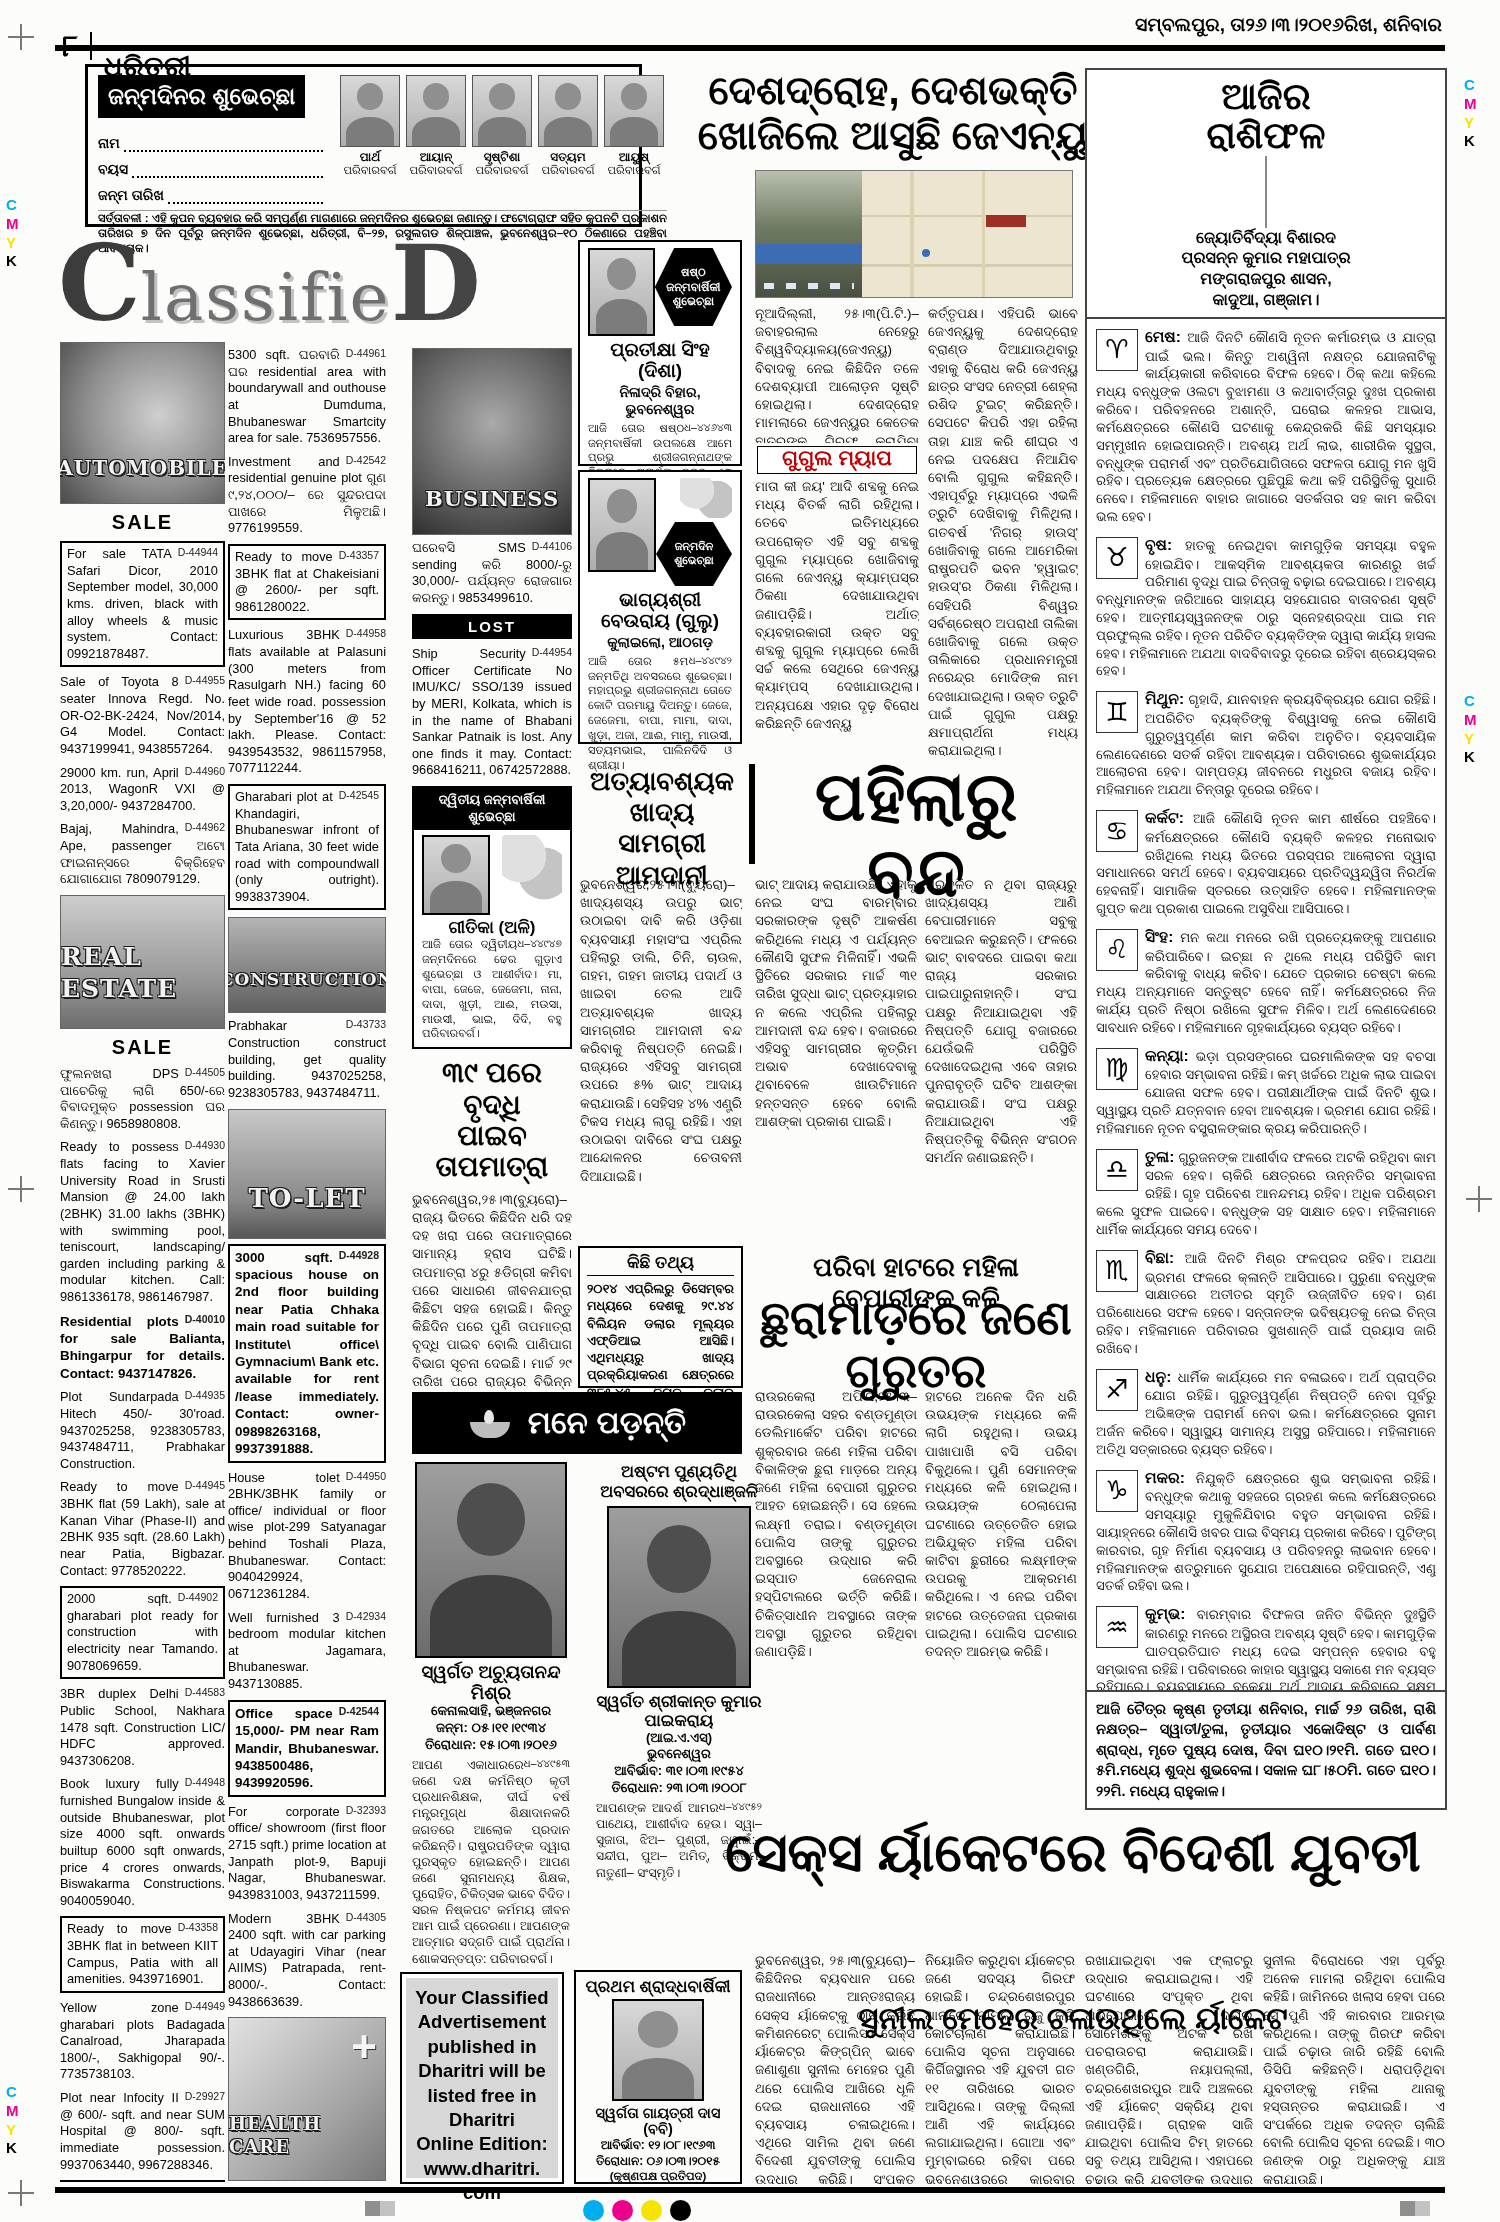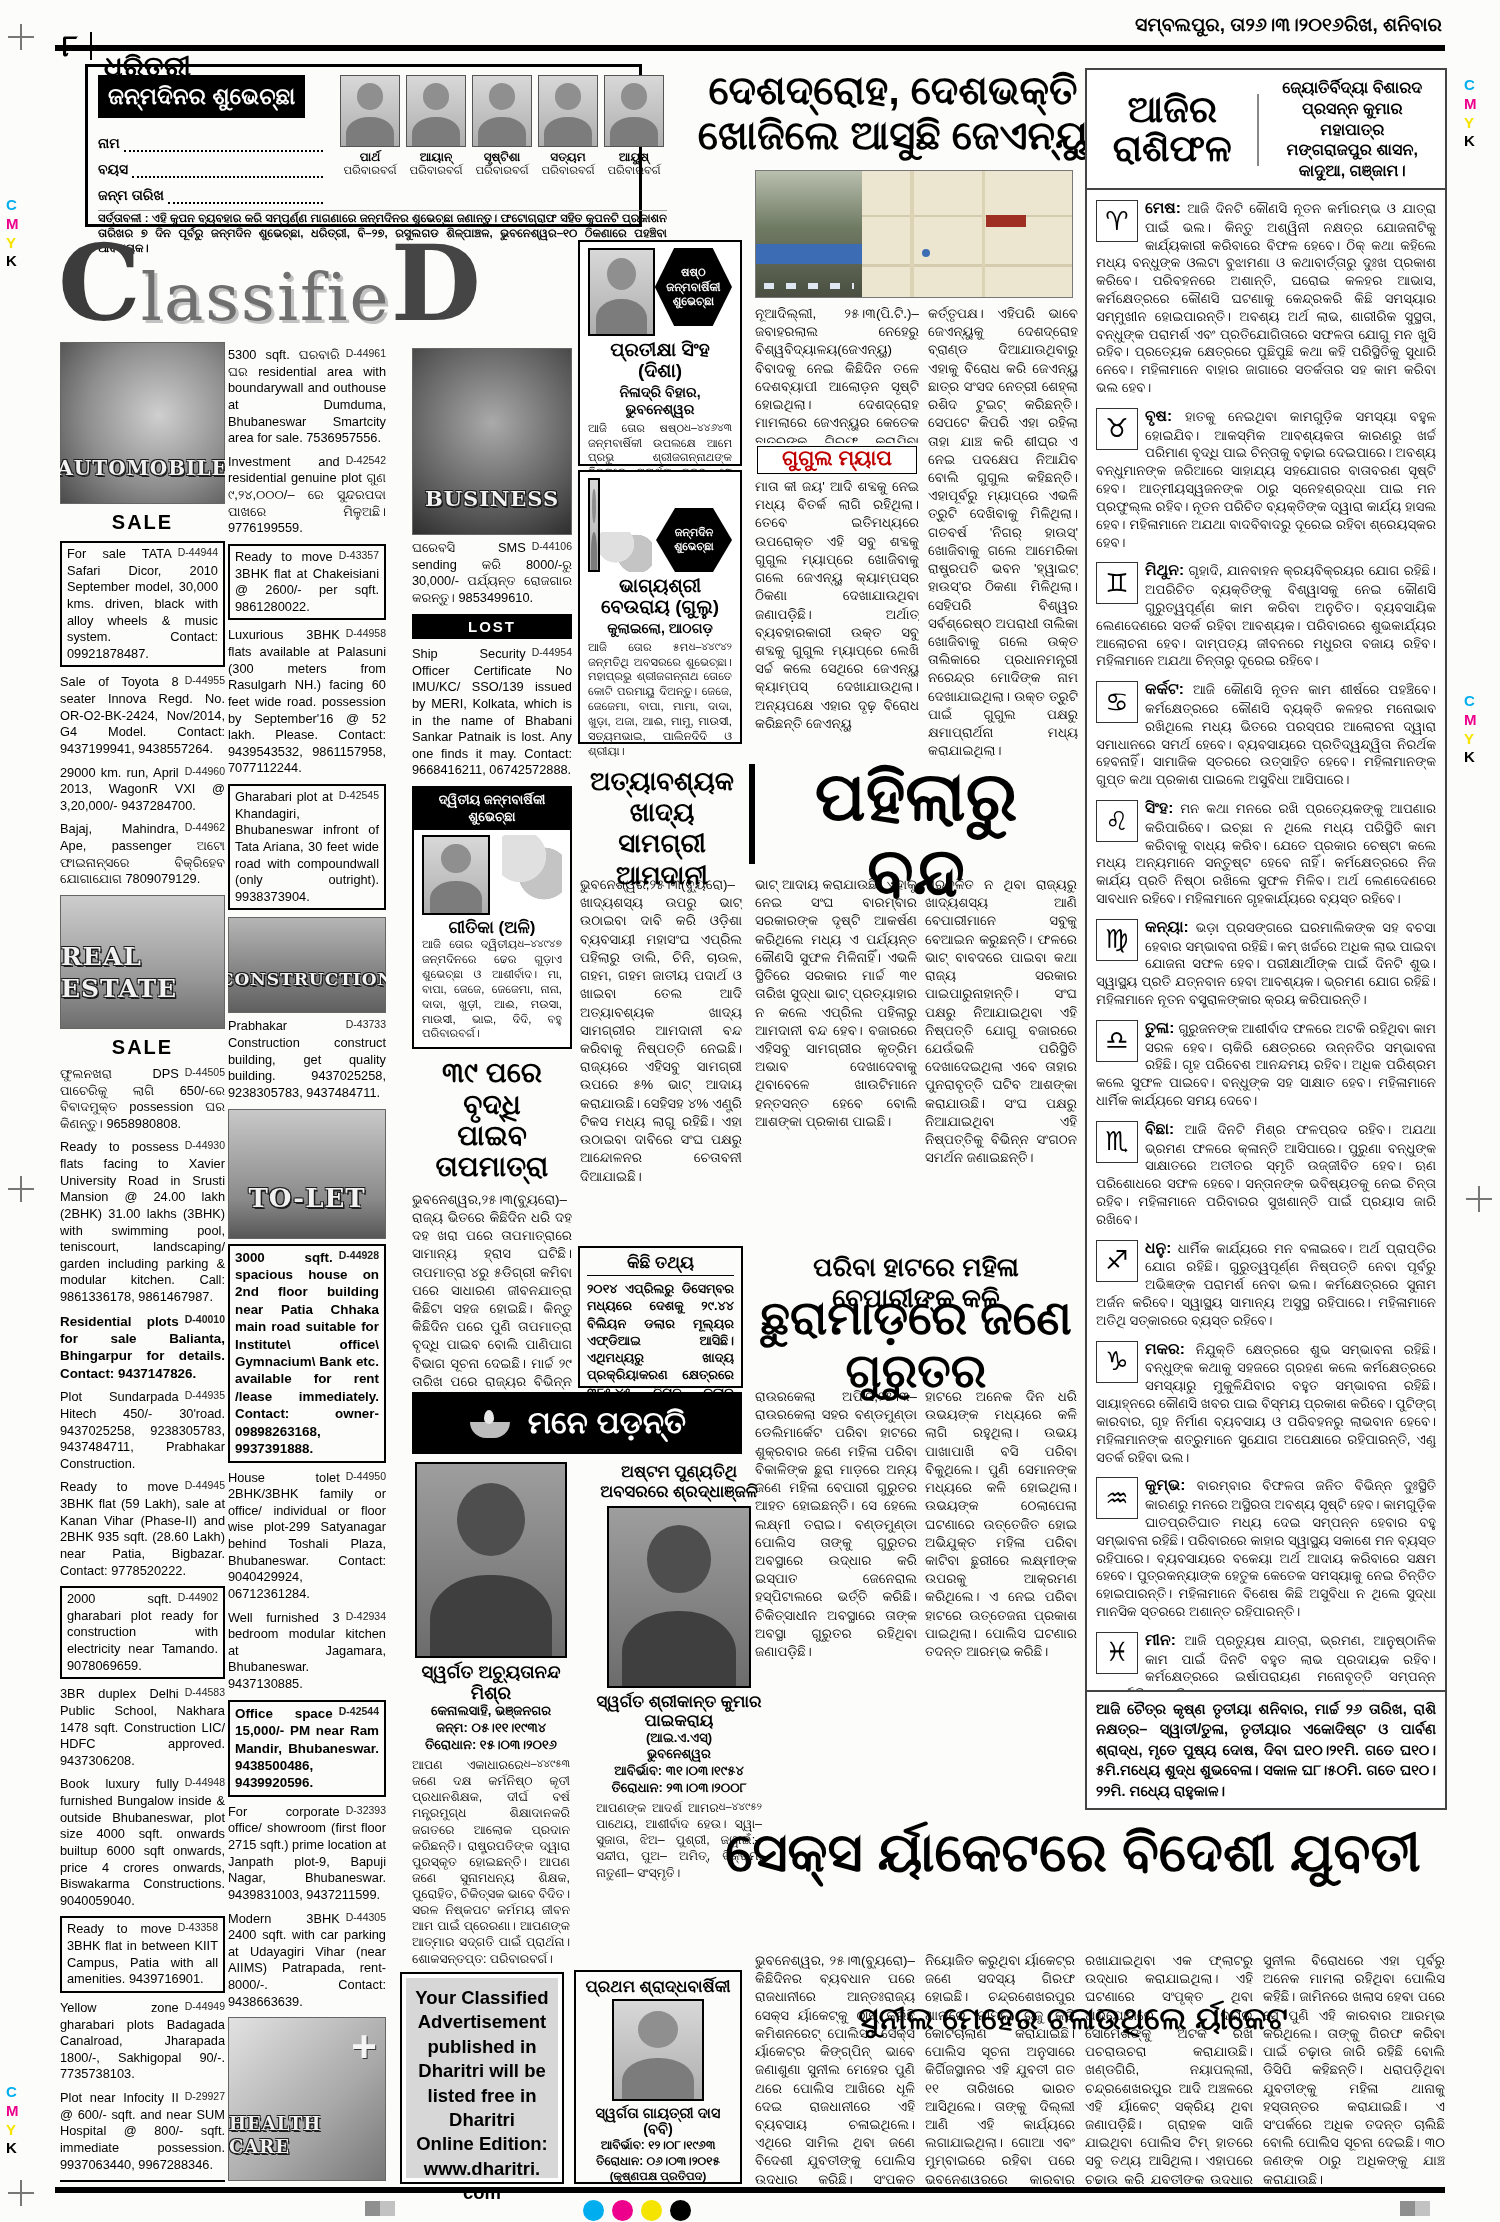--- a/index.html
+++ b/index.html
@@ -106,21 +106,21 @@
   .mem .msub{font-size:13px;font-weight:bold;text-align:center;}
   .mem .mline{font-size:13px;font-weight:bold;text-align:center;}
   .memhdr{font-size:16.5px;font-weight:bold;text-align:center;line-height:1.2;margin-bottom:4px;}
   .shraddha{border:2px solid #000;padding:5px 7px;box-sizing:border-box;}
   
   .promo{border:2px solid #000;padding:4px;box-sizing:border-box;background:#fff;}
   .promo-inner{background:#d7d7d7;height:100%;box-sizing:border-box;padding:8px 4px;text-align:center;
                font-size:18.5px;font-weight:600;line-height:1.32;white-space:pre-line;}
   
   .horo{border:2px solid #444;box-sizing:border-box;display:flex;flex-direction:column;background:#fff;}
-  .horo-top{display:flex;align-items:center;padding:8px 10px 6px;}
+  .horo-top{display:flex;align-items:center;padding:8px 10px 6px;flex-direction:column;}
   .horo-title{font-size:37px;font-weight:bold;text-align:center;line-height:1.05;flex:1;}
   .horo-div{width:2px;height:72px;background:#888;margin:0 10px;}
   .horo-ast{font-size:16px;font-weight:bold;text-align:center;white-space:pre-line;line-height:1.3;flex:1.1;}
   .horo-entries{border-top:2px solid #444;flex:1;overflow:hidden;padding:8px 9px 0;}
   .zentry{font-size:13.3px;line-height:1.34;text-align:justify;margin-bottom:9px;overflow:hidden;}
   .zicon{float:left;width:40px;height:40px;border:1.5px solid #333;margin:2px 7px 2px 0;display:flex;align-items:center;justify-content:center;font-size:26px;font-family:"DejaVu Sans",sans-serif;}
   .zname{font-weight:bold;font-size:15.5px;}
   .zname::after{content:":";}
   .horo-pan{border-top:2px solid #444;padding:7px 9px;font-size:14.6px;font-weight:bold;text-align:justify;line-height:1.4;}
 </style>
@@ -332,21 +332,21 @@
     <div class="baddr">ନିଳାଦ୍ରି ବିହାର, ଭୁବନେଶ୍ୱର</div>
     <div class="bbody">
       <span class="adid">ଧ–୪୪୬୪୩</span>
       <span>ଆଜି ତୋର ଷଷ୍ଠ ଜନ୍ମବାର୍ଷିକୀ ଉପଲକ୍ଷେ ଆମେ ପ୍ରଭୁ ଶ୍ରୀଜଗନ୍ନାଥଙ୍କ ନିକଟରେ ପ୍ରାର୍ଥନା କରୁଛୁ, ସେ ତୋର ଭବିଷ୍ୟତ ଉଜ୍ଜ୍ୱଳମୟ କରନ୍ତୁ, ସର୍ବଦା ତାଙ୍କ ଆଶୀର୍ବାଦ ତୋ ଉପରେ ରଖିଥାନ୍ତୁ। ଶୁଭେଚ୍ଛା ସହ: ବାବା, ମାମା, ବହୁ ଏଫ ପରିବାରବର୍ଗ।</span>
     </div>
   </div>
 
   <div class="abs bday" style="left:578px;top:470px;width:164px;height:274px;">
     <div class="row">
       <div class="photo bphoto" style="width:74px;height:90px;"></div>
-      <div style="display:flex;align-items:flex-end;gap:4px;">
+      <div style="display:flex;flex-direction:column;align-items:flex-end;gap:4px;">
         <div class="balloons" style="width:52px;height:40px;"></div>
         <div class="hex" style="width:76px;height:64px;font-size:11px;">ଜନ୍ମଦିନ
 ଶୁଭେଚ୍ଛା</div>
       </div>
     </div>
     <div class="bname">ଭାଗ୍ୟଶ୍ରୀ ବେଉରାୟ (ଗୁଲୁ)</div>
     <div class="baddr">କୁଲାଇଲୋ, ଆଠଗଡ଼</div>
     <div class="bbody">
       <span class="adid">ଧ–୪୪୯୪୨</span>
       <span>ଆଜି ତୋର ୫ମ ଜନ୍ମତିଥି ଅବସରରେ ଶୁଭେଚ୍ଛା। ମହାପ୍ରଭୁ ଶ୍ରୀଜଗନ୍ନାଥ ତୋତେ କୋଟି ପରମାୟୁ ଦିଅନ୍ତୁ। ଜେଜେ, ଜେଜେମା, ବାପା, ମାମା, ଦାଦା, ଖୁଡ଼ା, ଅଜା, ଆଈ, ମାମୁ, ମାଉସୀ, ସତ୍ୟମଭାଇ, ପାଲିନଦିଦି ଓ ଶ୍ରୀୟା।</span>

